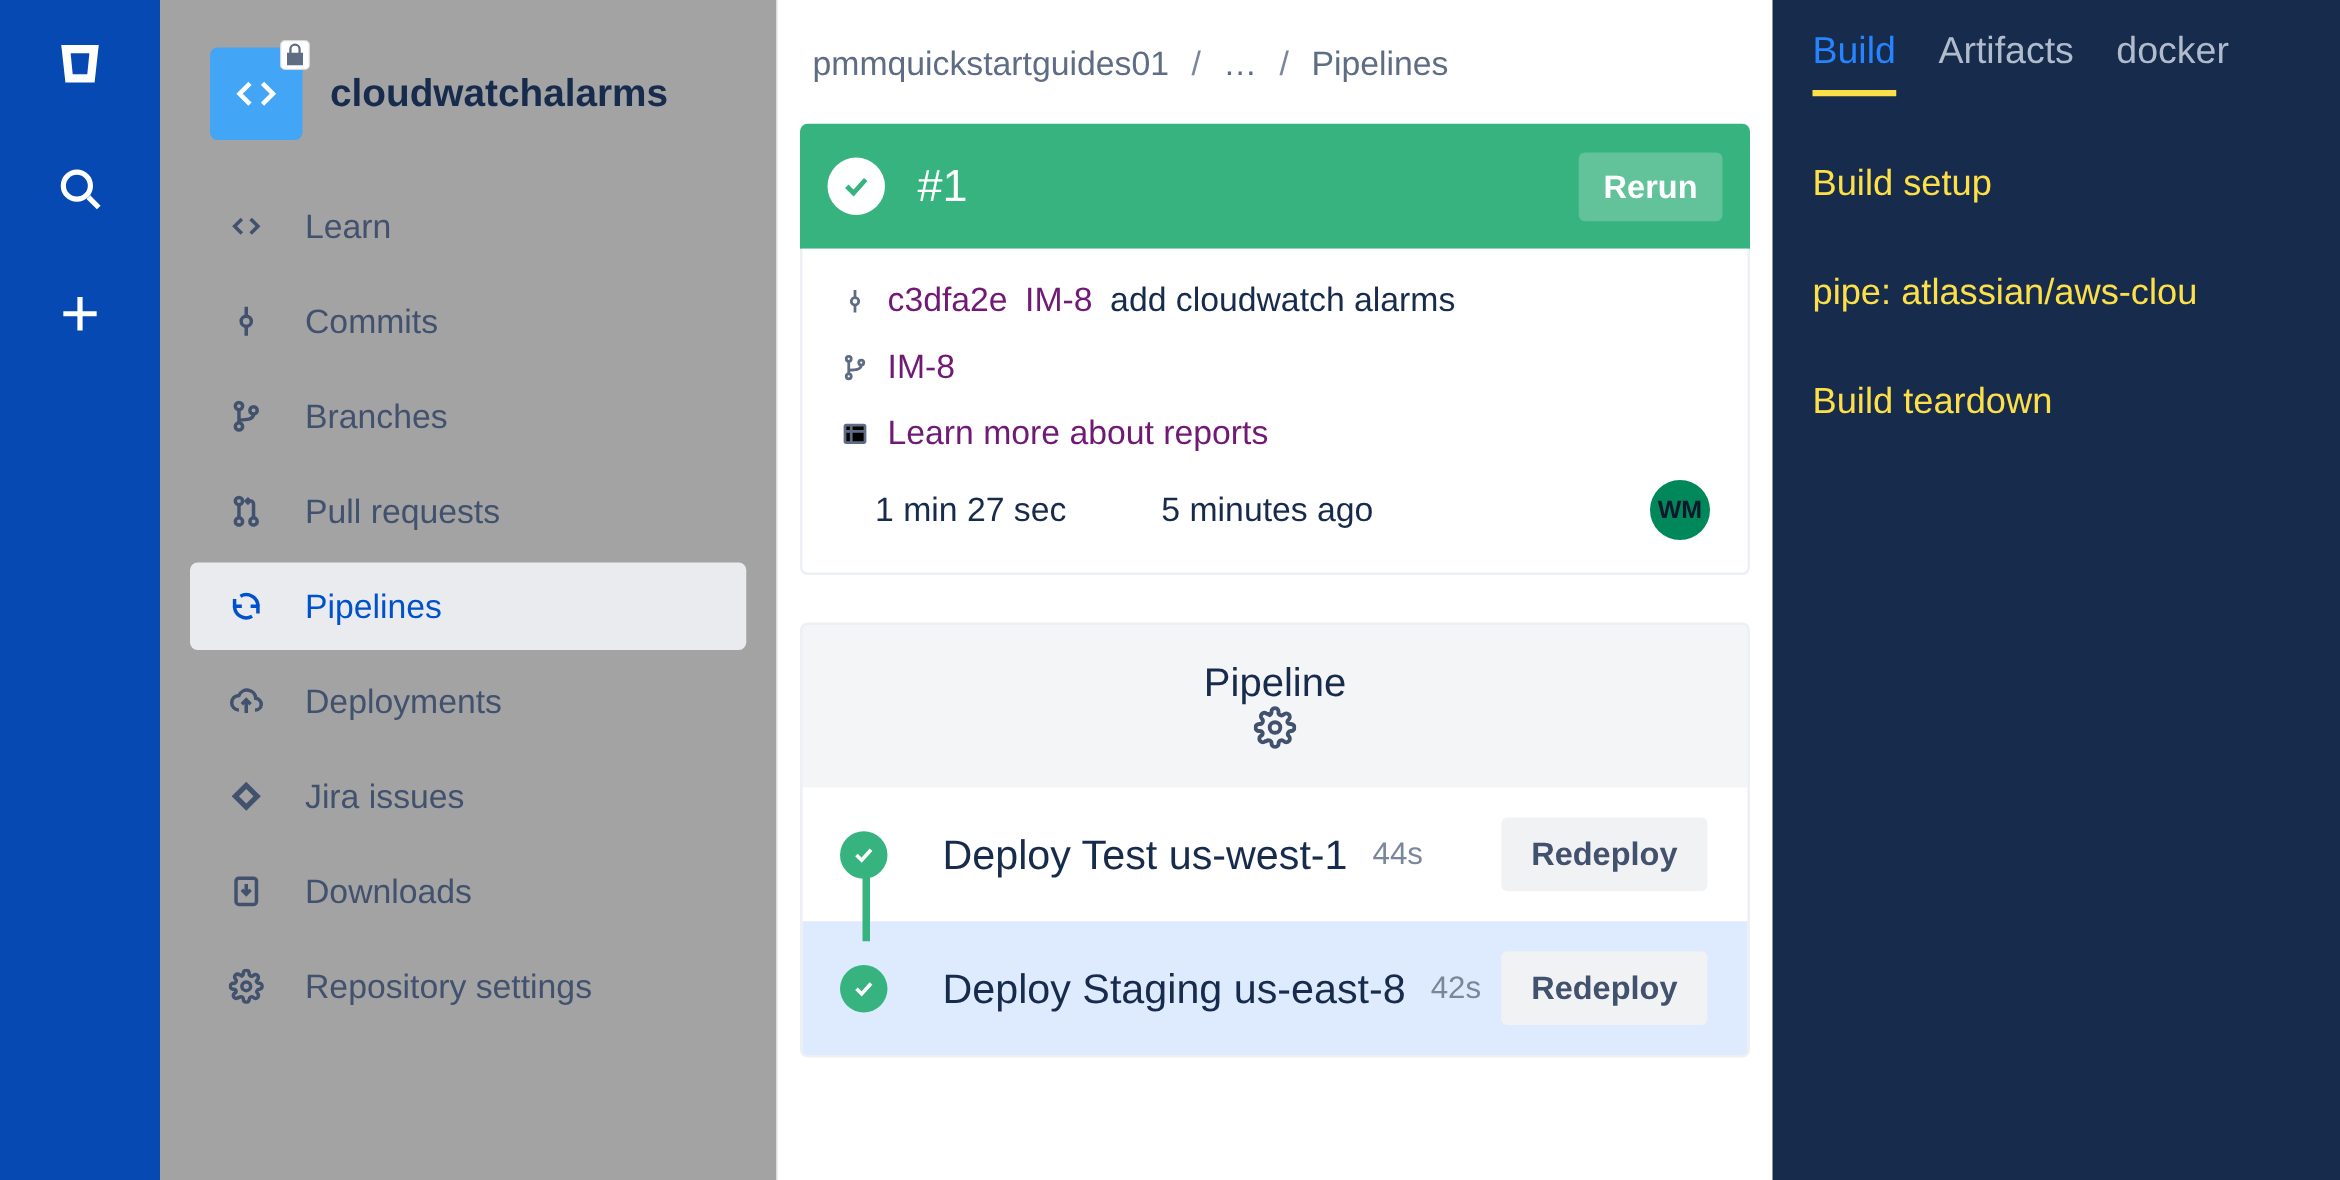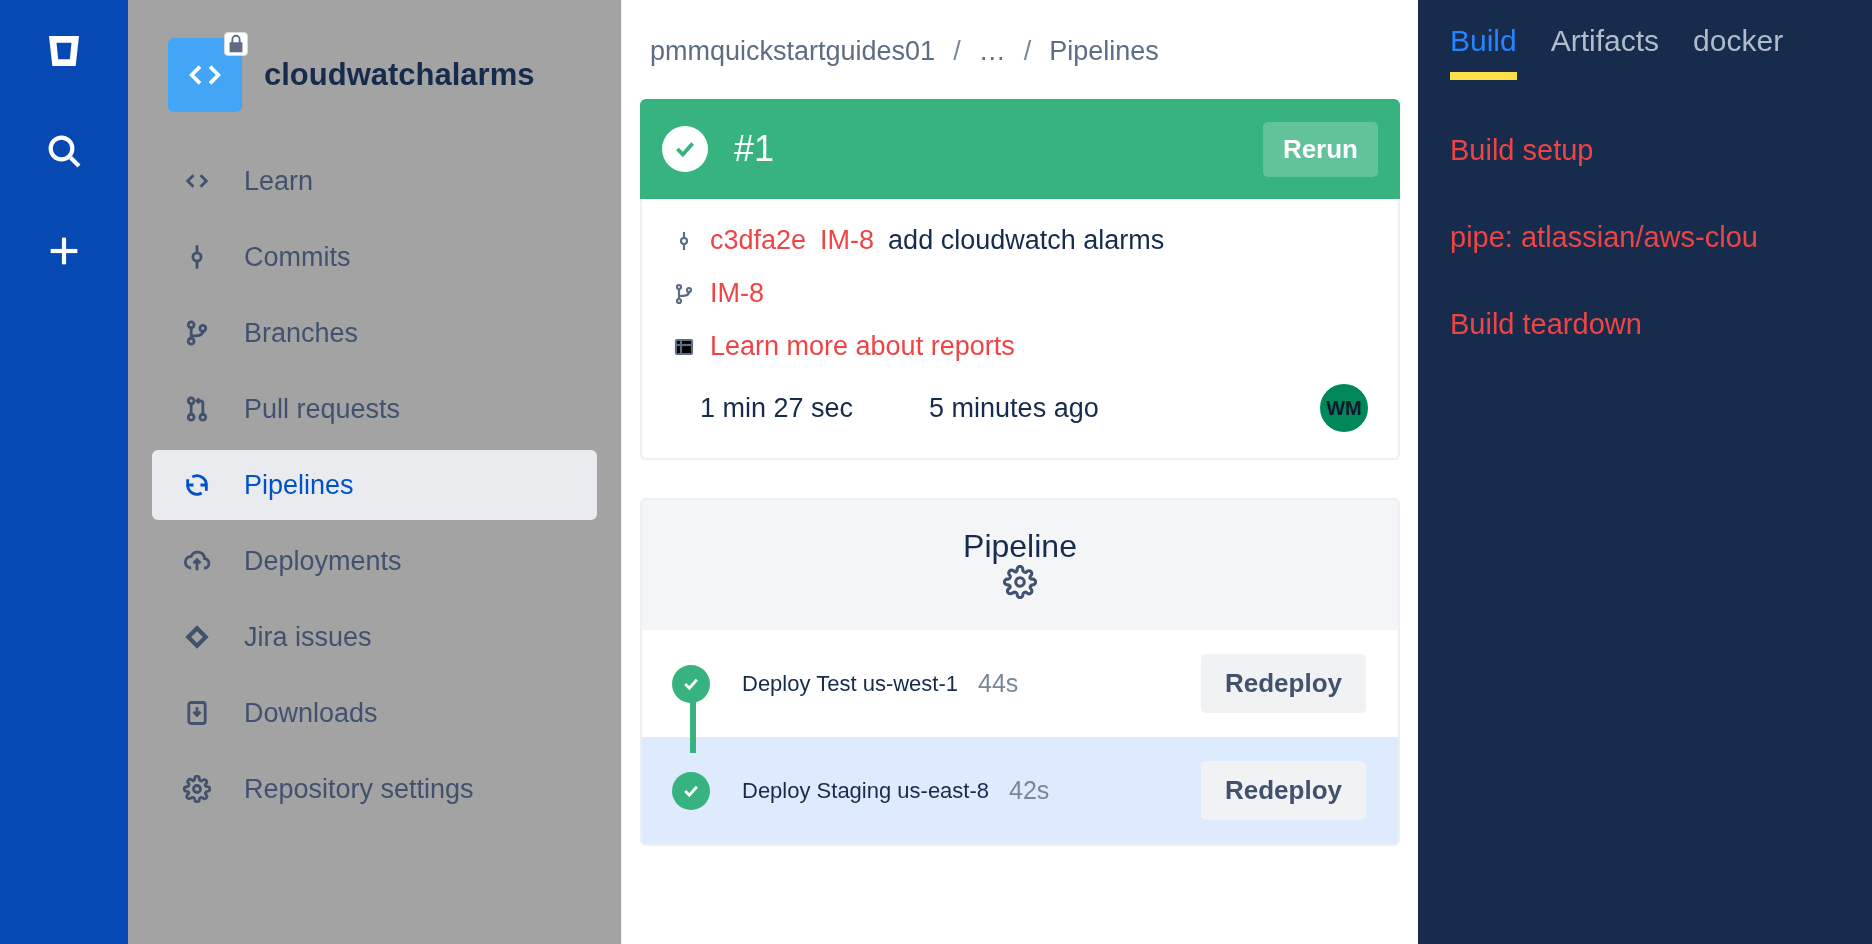--- a/index.html
+++ b/index.html
@@ -75,21 +75,21 @@
     padding: 12px 20px; border-radius:5px; font-size:26px; font-weight:600; cursor:pointer;
   }
 
   .run-details {
     border:2px solid #eceff3; border-top:none; border-radius:0 0 6px 6px;
     padding: 26px 30px 26px 30px; display:flex; flex-direction:column; gap:22px;
     background:#fff; margin-bottom: 38px;
   }
   .detail-row { display:flex; align-items:center; gap:14px; font-size:27px; color:#172b4d; }
   .detail-row .mini-icon { width:24px; height:24px; display:flex; align-items:center; justify-content:center; color:#5e6c84; }
-  .detail-row a { color:#ef4444; text-decoration:none; }
+  .detail-row a { color:#701a75; text-decoration:none; }
   .commit-msg { color:#172b4d; }
   .meta-row { display:flex; align-items:center; gap:28px; font-size:27px; color:#172b4d; }
   .meta-row .spacer { flex:1; }
   .avatar-wm {
     width:48px; height:48px; border-radius:50%; background:#00875a;
     display:flex; align-items:center; justify-content:center;
     color:#0f172a; font-size:20px; font-weight:600;
   }
 
   .pipeline-card {
@@ -110,38 +110,38 @@
   .step-row.active { background:#deebff; }
   .step-status {
     width:38px; height:38px; border-radius:50%; background:#36b37e;
     display:flex; align-items:center; justify-content:center; color:#fff; flex-shrink:0;
     position:relative; z-index:2;
   }
   .step-status svg { width:20px; height:20px; }
   .step-connector {
     position:absolute; left: 48px; top: -54px; width:6px; height:70px; background:#36b37e; z-index:1;
   }
-  .step-name { font-size:22px; color:#172b4d; margin-left:32px; }
+  .step-name { font-size:33px; color:#172b4d; margin-left:44px; }
   .step-dur { font-size:25px; color:#7a869a; margin-left:20px; }
   .step-spacer { flex:1; }
   .redeploy-btn {
     background:#f1f2f4; color:#42526e; border:none; padding:14px 24px;
     border-radius:5px; font-size:26px; font-weight:600; cursor:pointer;
   }
 
   
   .logpanel {
     flex:1; background:#172b4d; color:#a9b7cc; padding: 24px 32px;
     font-family: "SFMono-Regular", Consolas, "Liberation Mono", Menlo, monospace;
     overflow:hidden;
   }
   .log-tabs { display:flex; gap:34px; font-size:30px; margin-bottom: 54px; font-family: -apple-system, sans-serif; }
   .log-tab { color:#b0bccb; cursor:pointer; padding-bottom:14px; }
-  .log-tab.active { color:#2684ff; border-bottom:8px solid #fde047; }
-  .log-line { font-size:29px; color:#ef4444; margin-bottom: 54px; white-space: pre; }
+  .log-tab.active { color:#2684ff; border-bottom:5px solid #fde047; }
+  .log-line { font-size:29px; color:#fde047; margin-bottom: 54px; white-space: pre; }
 </style>
 </head>
 <body>
 
 <div class="rail">
   <div class="rail-item">
     <svg viewBox="0 0 24 24" fill="currentColor">
         <path d="M3 3h18l-2 18H5L3 3zm4.5 4l1 10h7l1-10h-9z"></path>
       </svg>
   </div>

